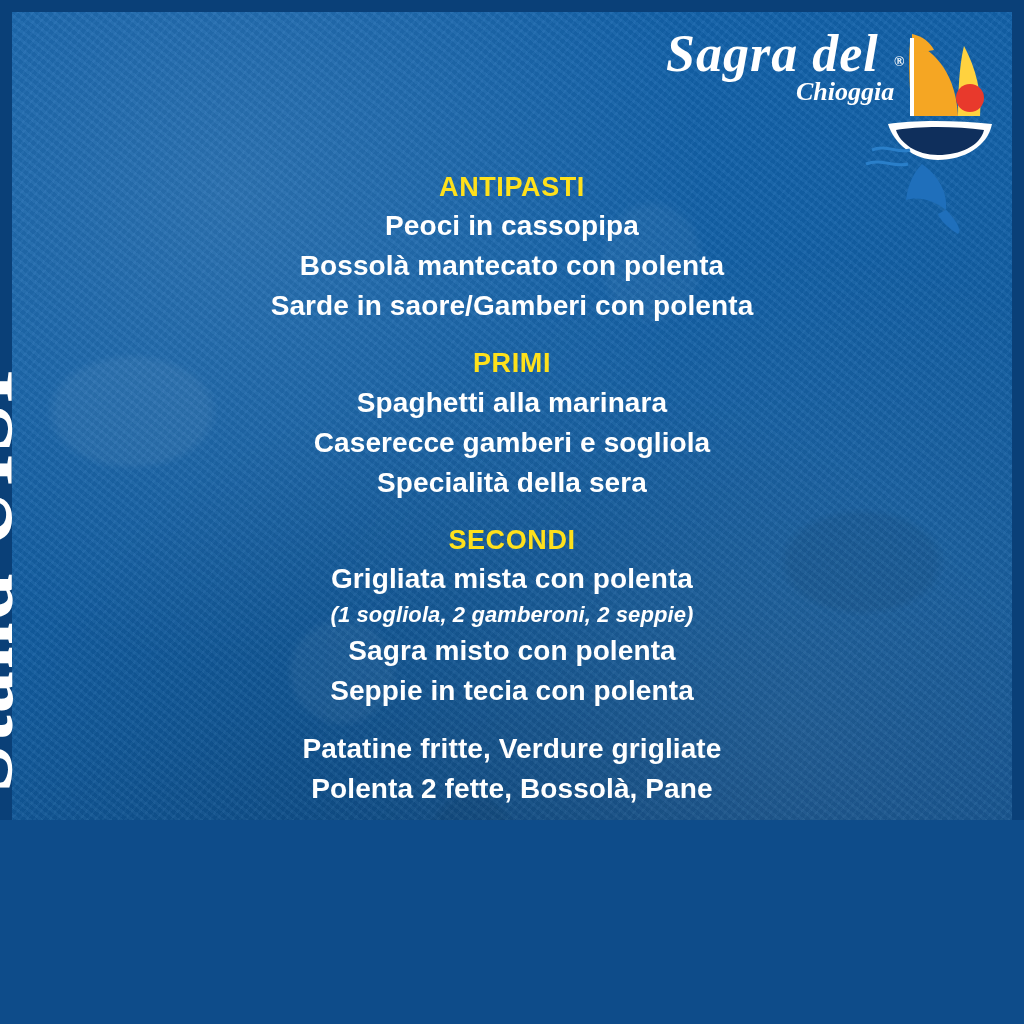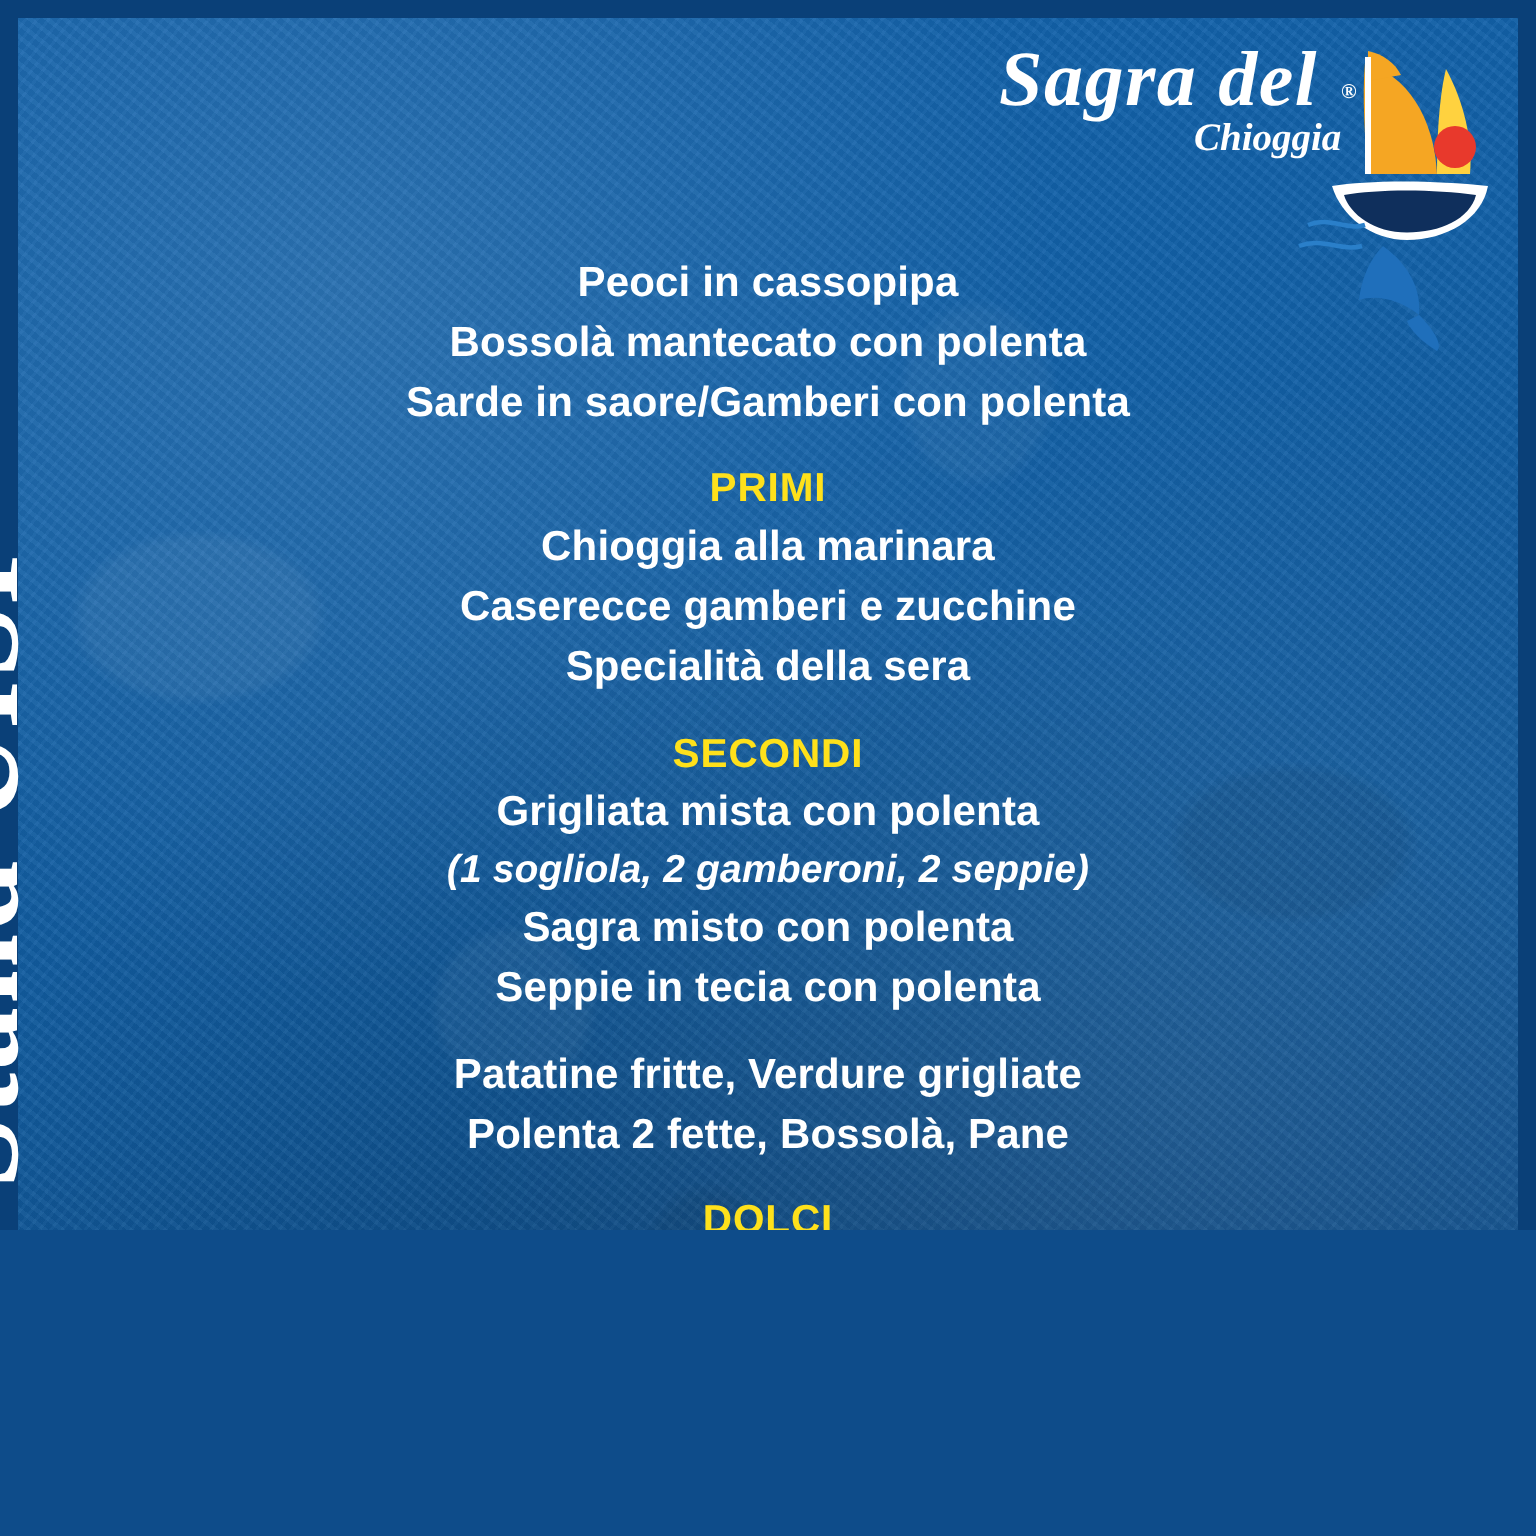--- a/index.html
+++ b/index.html
@@ -134,21 +134,21 @@
   }
   .menu-item {
     color: #ffffff;
     font-size: 28px;
     font-weight: 700;
     line-height: 1.43;
     letter-spacing: 0.1px;
   }
   .menu-item.note {
     font-style: italic;
-    font-size: 26px;
+    font-size: 22px;
     text-align: center;
   }
 </style>
 </head>
 <body>
 
 <div id="poster">
   <div id="frame-border"></div>
   <div id="panel"></div>
 
@@ -178,28 +178,29 @@
       <path d="M70 140 C 84 150, 96 166, 94 186 C 82 176, 66 172, 54 176 C 56 160, 62 148, 70 140 Z" fill="#1f6fbb"></path>
       <path d="M94 186 C 104 196, 110 206, 106 210 C 96 204, 88 196, 86 190 Z" fill="#1f6fbb"></path>
 
       <path d="M20 126 C 34 120, 46 130, 58 126" stroke="#2a7fc9" stroke-width="3" fill="none"></path>
       <path d="M14 140 C 30 134, 42 144, 56 140" stroke="#2a7fc9" stroke-width="3" fill="none"></path>
     </svg>
   </div>
 
   <div id="menu">
       <div class="section">
+        <div class="section-title">ANTIPASTI</div>
         <div class="menu-item">Peoci in cassopipa</div>
         <div class="menu-item">Bossolà mantecato con polenta</div>
         <div class="menu-item">Sarde in saore/Gamberi con polenta</div>
       </div>
       <div class="section">
         <div class="section-title">PRIMI</div>
-        <div class="menu-item">Chioggia alla marinara</div>
-        <div class="menu-item">Caserecce gamberi e zucchine</div>
+        <div class="menu-item">Spaghetti alla marinara</div>
+        <div class="menu-item">Caserecce gamberi e sogliola</div>
         <div class="menu-item">Specialità della sera</div>
       </div>
       <div class="section">
         <div class="section-title">SECONDI</div>
         <div class="menu-item">Grigliata mista con polenta</div>
         <div class="menu-item note">(1 sogliola, 2 gamberoni, 2 seppie)</div>
         <div class="menu-item">Sagra misto con polenta</div>
         <div class="menu-item">Seppie in tecia con polenta</div>
       </div>
       <div class="section">

